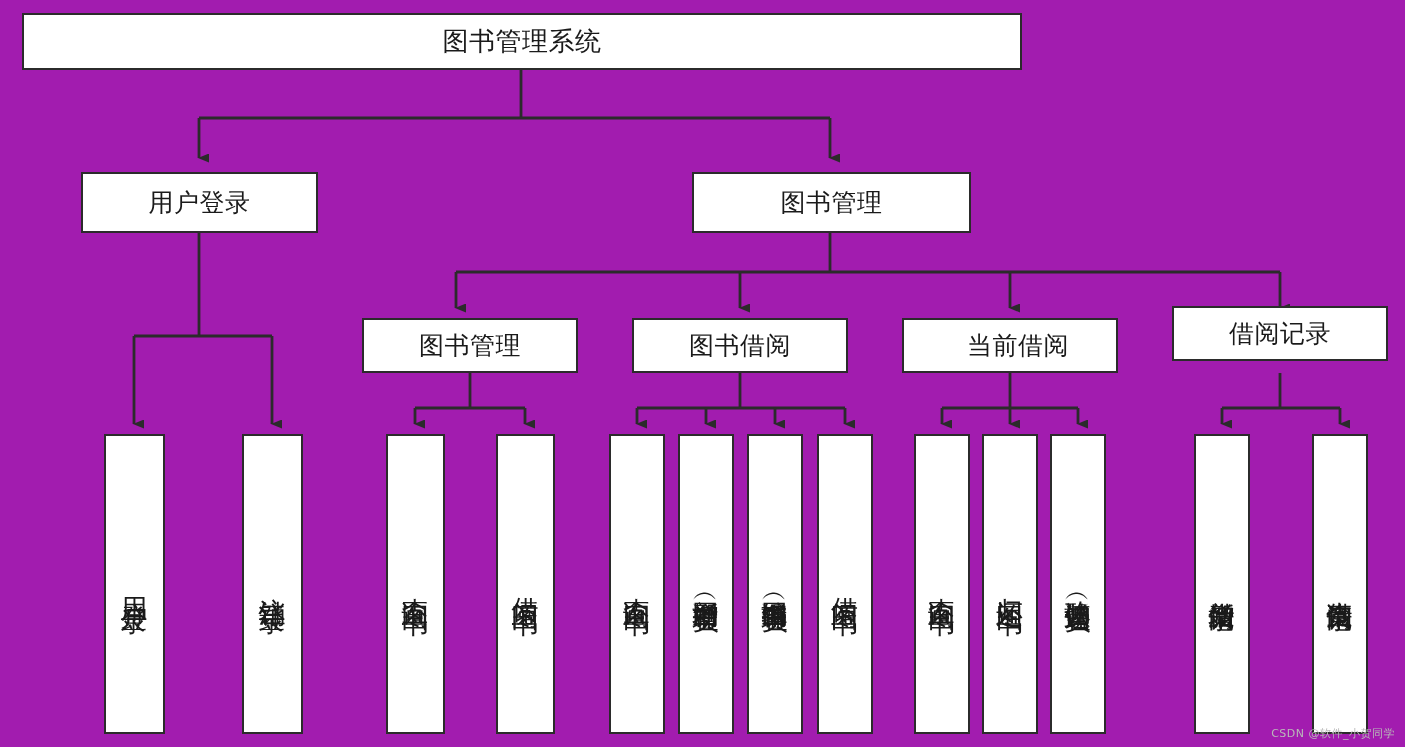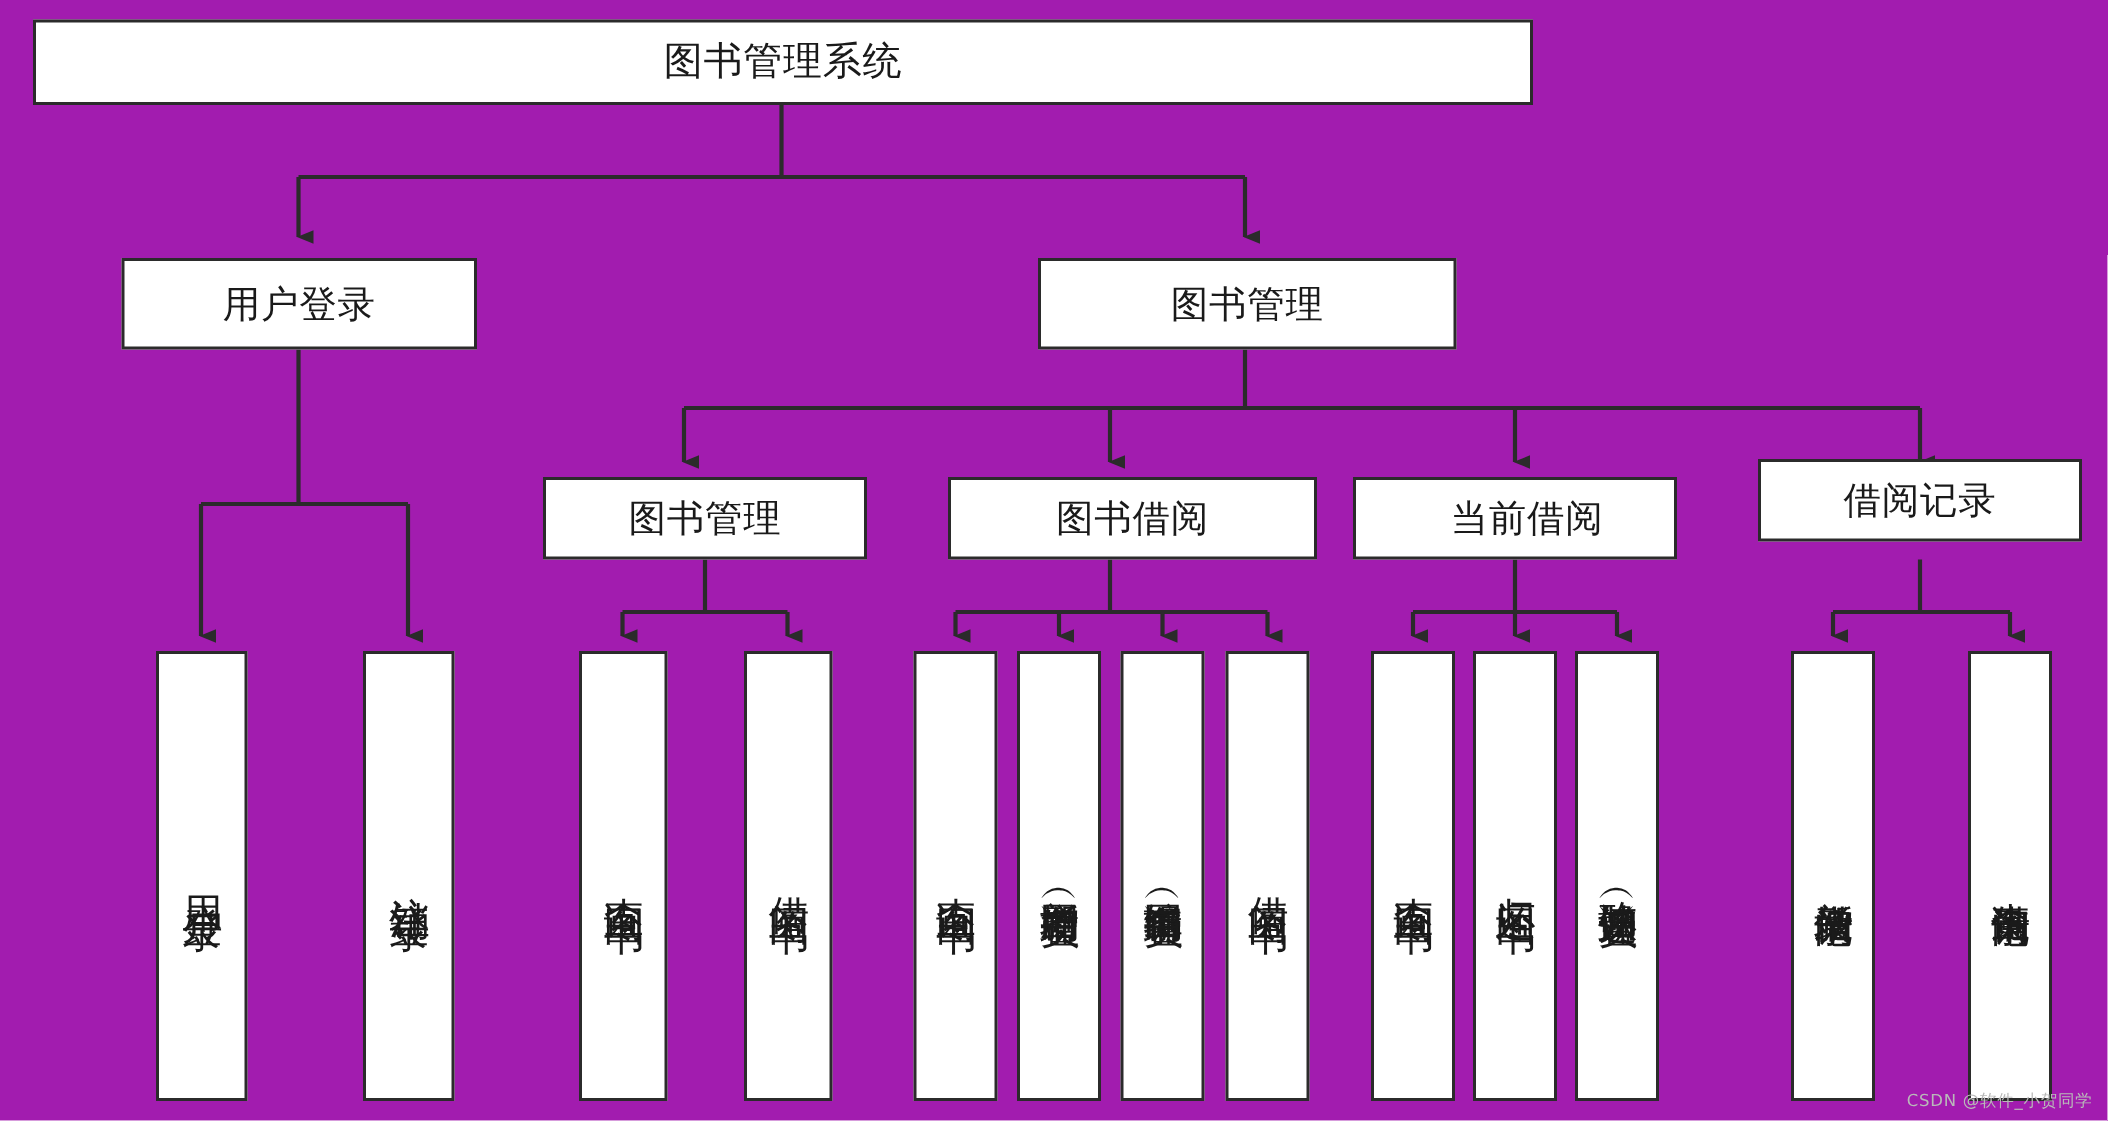--- a/index.html
+++ b/index.html
@@ -146,21 +146,21 @@
   <div class="node horiz" style="left:81px; top:172px; width:237px; height:61px;">
     <span class="label">用户登录</span>
   </div>
   <div class="node horiz" style="left:672px; top:172px; width:279px; height:61px;margin-left:20px;">
     <span class="label">图书管理</span>
   </div>
 
   <div class="node horiz" style="left:362px; top:318px; width:216px; height:55px;">
     <span class="label">图书管理</span>
   </div>
-  <div class="node horiz" style="left:632px; top:318px; width:246px; height:55px;">
+  <div class="node horiz" style="left:632px; top:318px; width:216px; height:55px;">
     <span class="label">图书借阅</span>
   </div>
   <div class="node horiz" style="left:902px; top:318px; width:216px; height:55px;padding-left:16px;">
     <span class="label">当前借阅</span>
   </div>
   <div class="node horiz" style="left:1172px; top:306px; width:216px; height:55px;">
     <span class="label">借阅记录</span>
   </div>
 
   <div class="node vert" style="left:104px; top:434px; width:61px; height:300px;">

